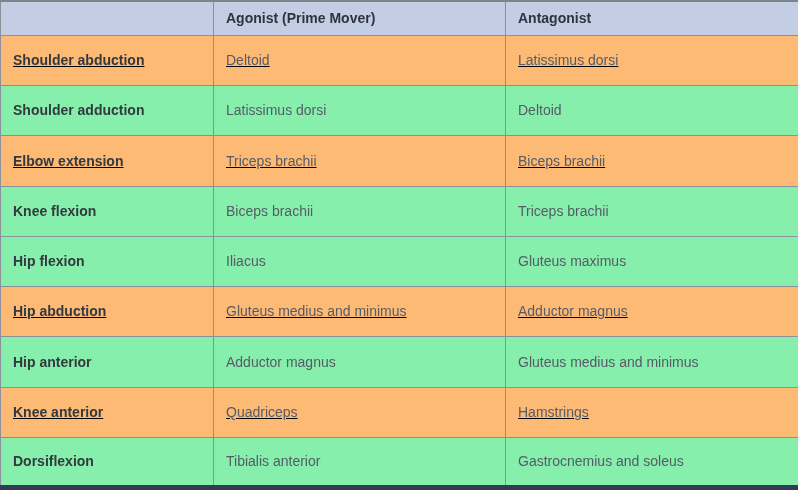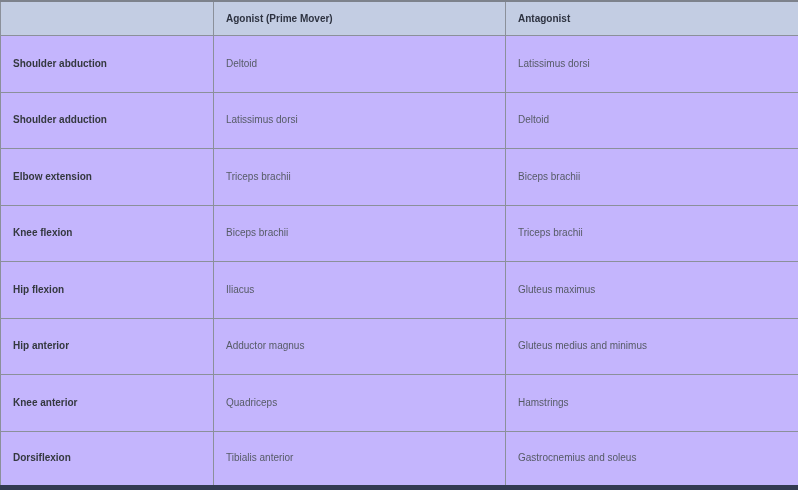--- a/index.html
+++ b/index.html
@@ -27,35 +27,35 @@
   }
   table.muscle-table col.c-move { width: 213px; }
   table.muscle-table col.c-agon { width: 292px; }
   table.muscle-table col.c-anta { width: 293px; }
 
   table.muscle-table th,
   table.muscle-table td {
     border: 1px solid #8b909a;
     padding: 0 12px;
     vertical-align: middle;
-    font-size: 10px;
+    font-size: 14px;
     line-height: 1.2;
     text-align: left;
     white-space: nowrap;
     overflow: hidden;
   }
   table.muscle-table thead th {
     background: #c3cde3;
     color: #2e3341;
     font-weight: bold;
     height: 33px;
   }
   table.muscle-table tbody tr { height: 37px; }
-  table.muscle-table tbody tr.even { background: #c4b5fd; }
-  table.muscle-table tbody tr.odd  { background: #c4b5fd; }
+  table.muscle-table tbody tr.even { background: #fdba74; text-decoration: underline; }
+  table.muscle-table tbody tr.odd  { background: #86efac; }
   table.muscle-table tbody td.movement {
     font-weight: bold;
     color: #34383f;
   }
   table.muscle-table tbody td.muscle {
     font-weight: normal;
     color: #565b66;
   }
 </style>
 </head>
@@ -94,20 +94,25 @@
       <tr class="odd">
         <td class="movement">Knee flexion</td>
         <td class="muscle">Biceps brachii</td>
         <td class="muscle">Triceps brachii</td>
       </tr>
       <tr class="odd">
         <td class="movement">Hip flexion</td>
         <td class="muscle">Iliacus</td>
         <td class="muscle">Gluteus maximus</td>
       </tr>
+      <tr class="even">
+        <td class="movement">Hip abduction</td>
+        <td class="muscle">Gluteus medius and minimus</td>
+        <td class="muscle">Adductor magnus</td>
+      </tr>
       <tr class="odd">
         <td class="movement">Hip anterior</td>
         <td class="muscle">Adductor magnus</td>
         <td class="muscle">Gluteus medius and minimus</td>
       </tr>
       <tr class="even">
         <td class="movement">Knee anterior</td>
         <td class="muscle">Quadriceps</td>
         <td class="muscle">Hamstrings</td>
       </tr>

